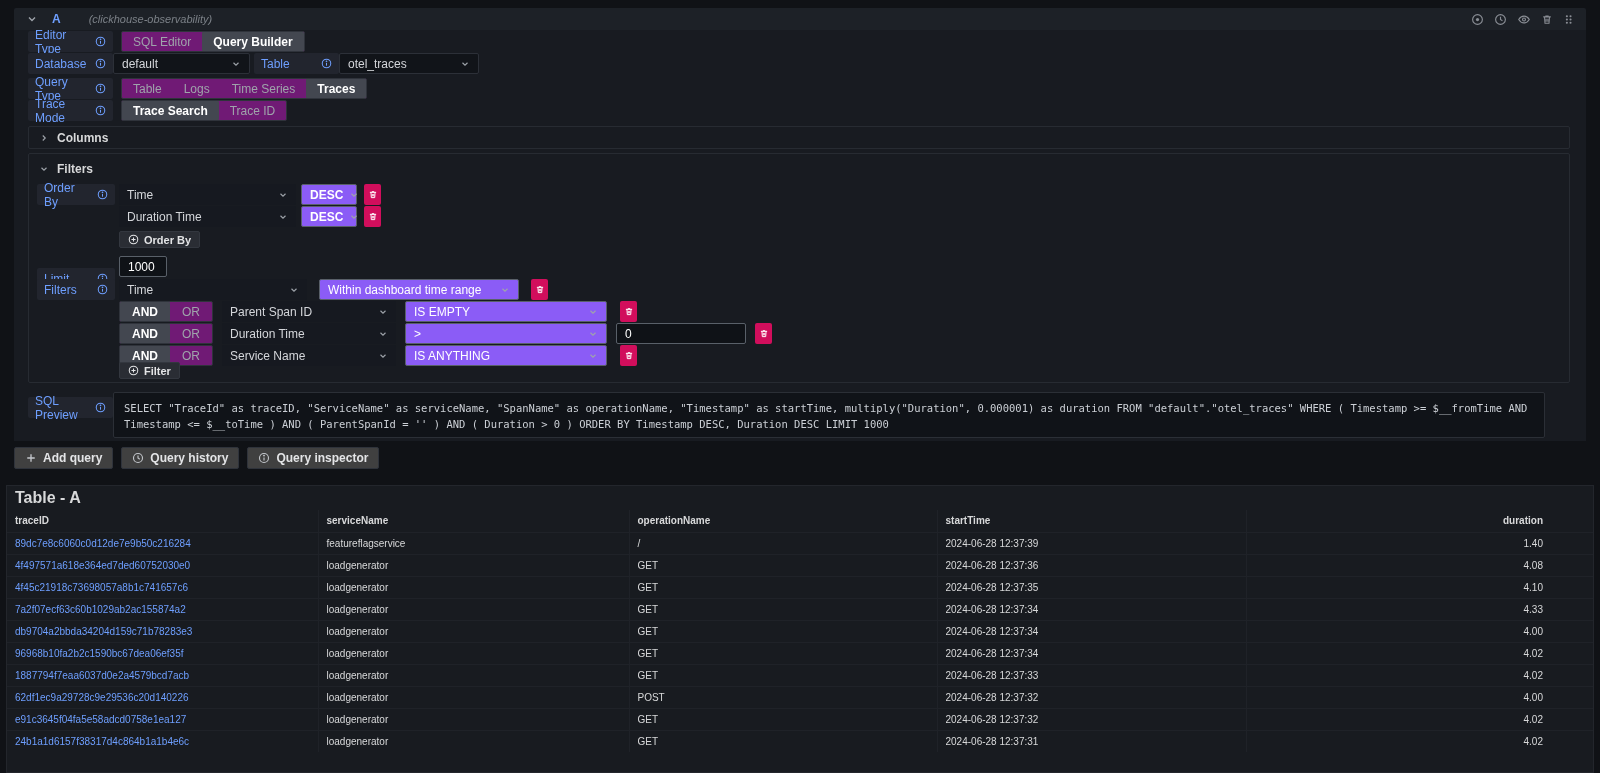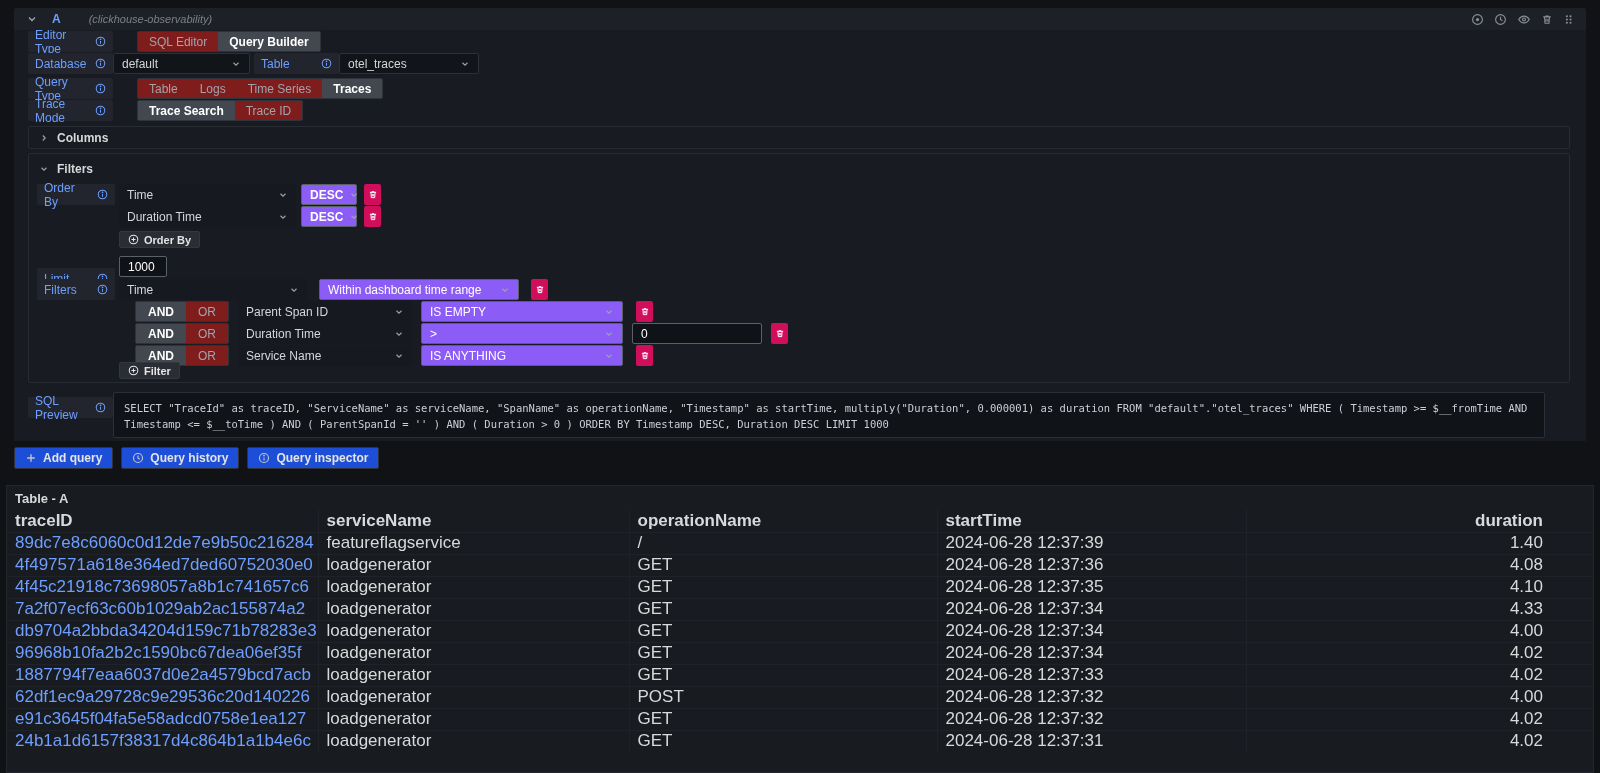--- a/index.html
+++ b/index.html
@@ -31,21 +31,21 @@
 
   .label{
     background:#22252e;color:#6E9FFF;font-weight:500;height:21px;
     display:flex;align-items:center;justify-content:space-between;
     padding:0 7px;border-radius:2px;box-sizing:border-box;gap:6px;
   }
   .label .icon{color:#6E9FFF}
 
   .btngroup{
     display:flex;align-items:stretch;height:21px;border:1px solid #2f333b;
-    border-radius:2px;background:#7f1d1d;box-sizing:border-box;margin-left:16px;
+    border-radius:2px;background:#701a75;box-sizing:border-box;
   }
   .btngroup .opt{
     display:flex;align-items:center;padding:0 11px;color:#9fa4ab;cursor:default;white-space:nowrap;
   }
   .btngroup .opt.active{background:#434750;color:#fff;font-weight:700;border-radius:1px}
 
   .select{
     background:#161920;height:21px;border-radius:2px;
     display:flex;align-items:center;justify-content:space-between;
     padding:0 8px;box-sizing:border-box;color:#d4d6da;gap:6px;
@@ -90,33 +90,33 @@
     padding:7px 10px;box-sizing:border-box;
     font-family:"DejaVu Sans Mono","Liberation Mono",monospace;
     font-size:10.5px;line-height:16px;color:#ccd0d6;
     white-space:pre-wrap;word-break:break-all;overflow:hidden;
   }
 
   
   .footbtns{position:absolute;left:14px;top:447px;display:flex;gap:8px}
   .gbtn{
     height:22px;display:inline-flex;align-items:center;gap:6px;
-    background:#1d4ed8;border:1px solid #2f333b;border-radius:2px;
+    background:#404040;border:1px solid #2f333b;border-radius:2px;
     color:#e3e4e6;font-size:12px;font-weight:600;padding:0 10px;cursor:pointer;
     font-family:"Liberation Sans",sans-serif;
   }
   .gbtn .icon{color:#c3c6cb}
 
   
   .panel{
     position:absolute;left:6px;top:485px;width:1588px;height:288px;
     background:#181b20;border:1px solid #23262c;box-sizing:border-box;overflow:hidden;
   }
-  .paneltitle{height:24px;display:flex;align-items:center;padding:0 8px;font-weight:700;font-size:13px;color:#d8d9da}
-  table.trace{border-collapse:collapse;table-layout:fixed;width:100%;font-size:17px}
+  .paneltitle{height:24px;display:flex;align-items:center;padding:0 8px;font-weight:700;font-size:16px;color:#d8d9da}
+  table.trace{border-collapse:collapse;table-layout:fixed;width:100%;font-size:10px}
   table.trace th,table.trace td{
     height:22px;padding:0 8px;text-align:left;font-weight:400;
     border-top:1px solid #1f2228;border-right:1px solid #1f2228;
     white-space:nowrap;overflow:hidden;box-sizing:border-box;
   }
   table.trace th{font-weight:700;color:#d8d9da;border-top:none}
   table.trace th:last-child,table.trace td:last-child{border-right:none;text-align:right;padding-right:50px}
   table.trace a{color:#6E9FFF;text-decoration:none}
 </style>
 </head>

